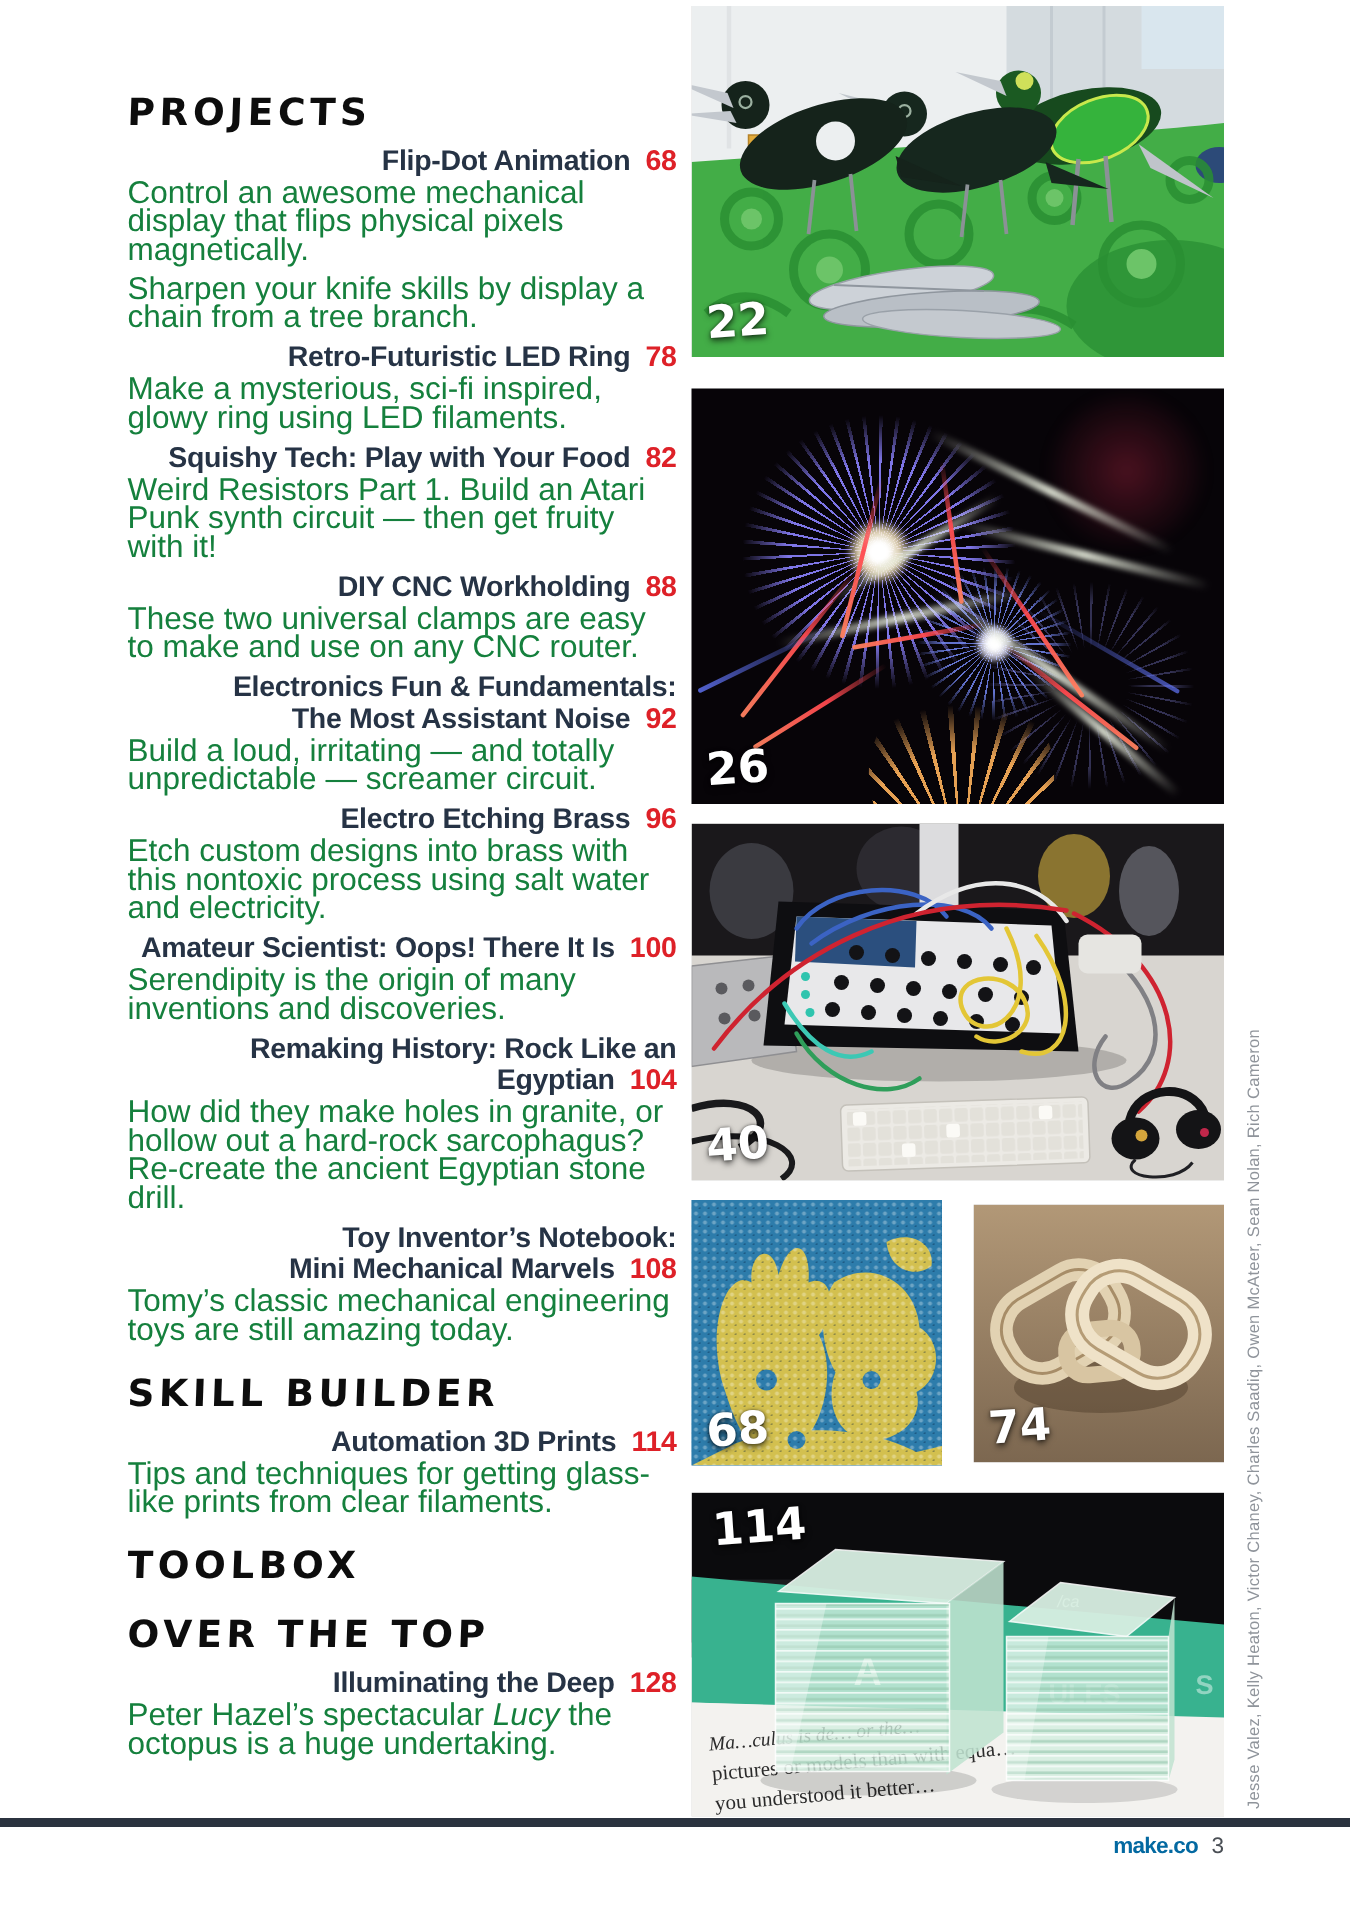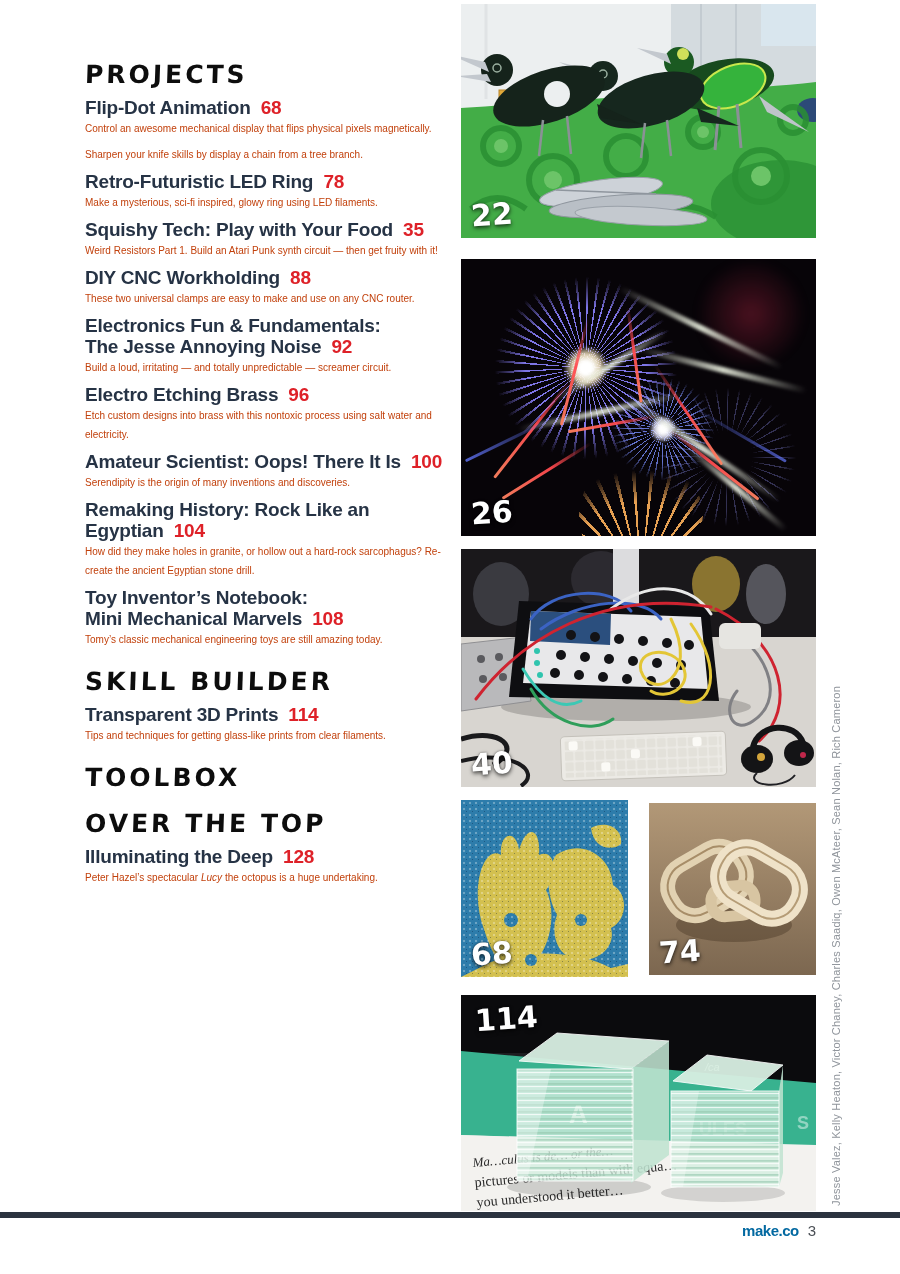--- a/index.html
+++ b/index.html
@@ -5,23 +5,23 @@
   html,body{margin:0;padding:0;background:#ffffff;}
   .page{position:relative;width:900px;height:1274px;background:#ffffff;overflow:hidden;
         font-family:"Liberation Sans",sans-serif;}
 
   
   .toc{position:absolute;left:85px;top:62px;width:366px;}
   h2.hand{font-family:"DejaVu Sans",sans-serif;font-weight:800;font-size:25px;line-height:26px;
           letter-spacing:3px;color:#0d0d0d;margin:20px 0 9px 0;transform:skewX(-2deg);transform-origin:left;}
   section:first-child h2.hand{margin-top:0;}
   .item{margin-bottom:7px;}
-  .ttl{margin:0;font-size:19px;line-height:21px;font-weight:700;color:#263345;letter-spacing:-0.2px;}
+  .ttl{margin:0;font-size:19px;line-height:21px;font-weight:700;color:#263345;letter-spacing:-0.2px;text-align:right;}
   .pg{color:#de2128;margin-left:5px;}
-  .desc{margin:1px 0 0 0;font-size:10px;line-height:19px;color:#c2410c;}
+  .desc{margin:1px 0 0 0;font-size:21px;line-height:19px;color:#15803d;}
   .desc em{}
 
   
   figure{position:absolute;margin:0;overflow:hidden;background:#ddd;}
   .f1{left:461px;top:4px;width:355px;height:234px;}
   .f2{left:461px;top:259px;width:355px;height:277px;background:#070408;}
   .f3{left:461px;top:549px;width:355px;height:238px;}
   .f4{left:461px;top:800px;width:167px;height:177px;background:#2d7cab;}
   .f5{left:649px;top:803px;width:167px;height:172px;}
   .f6{left:461px;top:995px;width:355px;height:216px;}
@@ -111,32 +111,32 @@
       <article class="item">
         <p class="desc">Sharpen your knife skills by display a chain from a tree branch.</p>
       </article>
 
       <article class="item">
         <h3 class="ttl"><span>Retro-Futuristic LED Ring</span> <span class="pg">78</span></h3>
         <p class="desc">Make a mysterious, sci-fi inspired, glowy ring using LED filaments.</p>
       </article>
 
       <article class="item">
-        <h3 class="ttl"><span>Squishy Tech: Play with Your Food</span> <span class="pg">35</span></h3>
+        <h3 class="ttl"><span>Squishy Tech: Play with Your Food</span> <span class="pg">82</span></h3>
         <p class="desc">Weird Resistors Part 1. Build an Atari Punk synth circuit — then get fruity with it!</p>
       </article>
 
       <article class="item">
         <h3 class="ttl"><span>DIY CNC Workholding</span> <span class="pg">88</span></h3>
         <p class="desc">These two universal clamps are easy to make and use on any CNC router.</p>
       </article>
 
       <article class="item">
         <h3 class="ttl"><span>Electronics Fun &amp; Fundamentals:</span><br>
-        <span>The Jesse Annoying Noise</span> <span class="pg">92</span></h3>
+        <span>The Most Assistant Noise</span> <span class="pg">92</span></h3>
         <p class="desc">Build a loud, irritating — and totally unpredictable — screamer circuit.</p>
       </article>
 
       <article class="item">
         <h3 class="ttl"><span>Electro Etching Brass</span> <span class="pg">96</span></h3>
         <p class="desc">Etch custom designs into brass with this nontoxic process using salt water and electricity.</p>
       </article>
 
       <article class="item">
         <h3 class="ttl"><span>Amateur Scientist: Oops! There It Is</span> <span class="pg">100</span></h3>
@@ -152,21 +152,21 @@
         <h3 class="ttl"><span>Toy Inventor’s Notebook:</span><br>
         <span>Mini Mechanical Marvels</span> <span class="pg">108</span></h3>
         <p class="desc">Tomy’s classic mechanical engineering toys are still amazing today.</p>
       </article>
     </section>
 
     <section>
       <h2 class="hand">SKILL BUILDER</h2>
 
       <article class="item">
-        <h3 class="ttl"><span>Transparent 3D Prints</span> <span class="pg">114</span></h3>
+        <h3 class="ttl"><span>Automation 3D Prints</span> <span class="pg">114</span></h3>
         <p class="desc">Tips and techniques for getting glass-like prints from clear filaments.</p>
       </article>
 
     </section>
 
     <section>
       <h2 class="hand">TOOLBOX</h2>
 
     </section>
 

